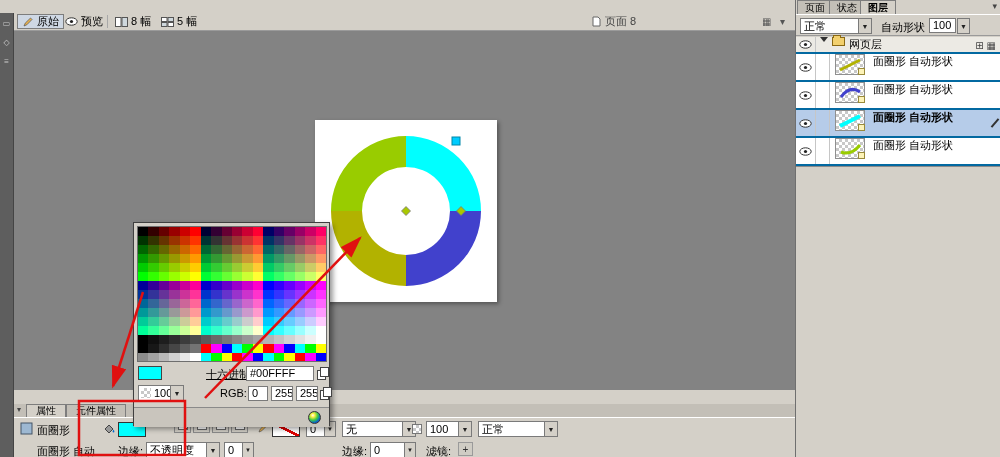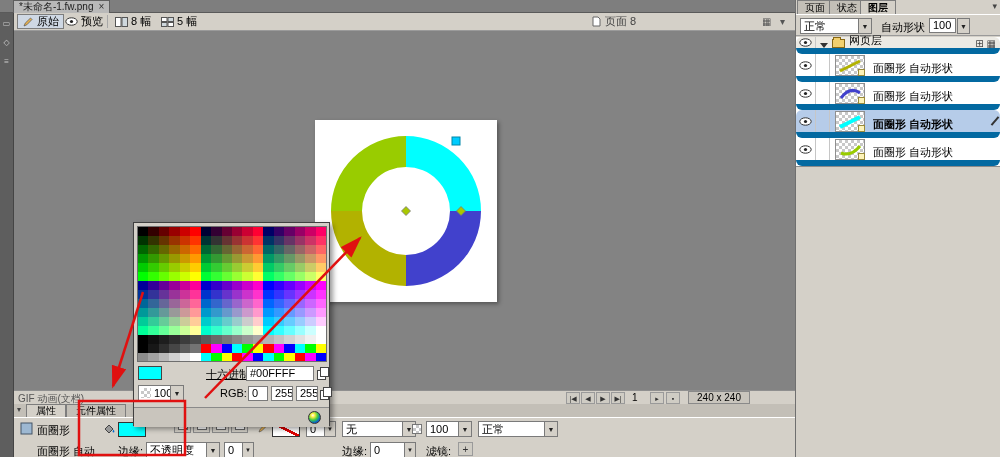--- a/index.html
+++ b/index.html
@@ -52,21 +52,21 @@
          background:radial-gradient(circle at 35% 30%,#ffffff 0%,#ffee44 18%,#44cc44 45%,#0066cc 72%,#aa00cc 100%);}
   .picker-bottom{position:absolute;left:0;top:184px;width:100%;height:20px;background:#c9c5bd;border-top:1px solid #8a8a8a;}
 
   
   .right-panel{position:absolute;left:795px;top:0;width:205px;height:457px;background:#D4D0C8;border-left:1px solid #6f6f6f;}
   .rp-tab{position:absolute;top:0;height:14px;padding:0 7px;line-height:13px;font-size:10px;background:#c3bfb7;border:1px solid #7d7d7d;border-bottom:none;}
   .rp-tab.active{background:#D4D0C8;font-weight:bold;z-index:2;}
   .rp-menu{position:absolute;top:1px;right:3px;font-size:9px;color:#444;}
   .blend-row{position:absolute;left:0;top:14px;width:100%;height:22px;border-top:1px solid #fff;border-bottom:1px solid #9a9a9a;}
   .layer-list{position:absolute;left:0;top:37px;width:100%;background:#fff;border-bottom:1px solid #8a8a8a;}
-  .rp-row{display:flex;align-items:flex-end;border-bottom:6px solid #0369a1;background:#fff;position:relative;border-radius:6px;}
+  .rp-row{display:flex;align-items:flex-start;border-bottom:2px solid #0369a1;background:#fff;position:relative;}
   .rp-row.folder-row{height:17px;background:#eceae4;}
   .rp-row.shape-row{height:28px;}
   .rp-row.selected{background:#b6cce9;}
   .rp-row.selected .row-lbl{font-weight:bold;}
   .eye-cell{width:20px;height:100%;border-right:1px solid #c6c6c6;display:flex;align-items:center;justify-content:center;flex:none;}
   .gap-cell{width:14px;height:100%;border-right:1px solid #c6c6c6;flex:none;}
   .tri{width:0;height:0;border-left:4px solid transparent;border-right:4px solid transparent;border-top:5px solid #333;margin:0 3px 0 4px;flex:none;}
   .folder{width:13px;height:9px;background:#f2d06e;border:1px solid #8a6914;position:relative;margin:0 4px 0 1px;flex:none;}
   .folder::before{content:"";position:absolute;left:0;top:-3px;width:6px;height:2px;background:#f2d06e;border:1px solid #8a6914;border-bottom:none;}
   .thumb{width:30px;height:21px;border:1px solid #8f8f8f;margin:0 8px 0 5px;position:relative;flex:none;}
@@ -94,26 +94,20 @@
   .spin-btn{width:11px;background:#D4D0C8;border-left:1px solid #7a7a7a;font-size:6px;display:flex;align-items:center;justify-content:center;color:#222;}
 
   .annotations{position:absolute;left:0;top:0;z-index:60;pointer-events:none;}
   .mini-ico{display:inline-flex;align-items:center;justify-content:center;}
 </style>
 </head>
 <body>
 
 <div id="app">
 
-  <div class="tabbar">
-    <div class="doc-tab">
-      <span>*未命名-1.fw.png</span>
-      <span class="doc-close">×</span>
-    </div>
-  </div>
 
   <div class="left-strip">
     <span>▭</span>
     <span>◇</span>
     <span>≡</span>
   </div>
 
   <div class="toolbar">
     <div class="tb-btn active" style="left:3px;">
       <span class="mini-ico">
@@ -572,31 +566,20 @@
           <svg width="28" height="19">
               <path d="M5 13 Q 15 17 24 6" fill="none" stroke-width="3" stroke="#99CC00"></path>
             </svg>
           <span class="badge"></span>
         </span>
         <span class="row-lbl">面圈形 自动形状</span>
       </div>
     </div>
   </div>
 
-  <div class="status-bar">
-    <span style="position:absolute;left:4px;top:1px;color:#555;">GIF 动画(文档)</span>
-    <span class="nav-btn" style="left:552px;">|◀</span>
-    <span class="nav-btn" style="left:567px;">◀</span>
-    <span class="nav-btn" style="left:582px;">▶</span>
-    <span class="nav-btn" style="left:597px;">▶|</span>
-    <span style="position:absolute;left:618px;top:1px;">1</span>
-    <span class="nav-btn" style="left:636px;">▸</span>
-    <span class="nav-btn" style="left:652px;">▪</span>
-    <span class="size-box" style="left:674px;width:62px;">240 x 240</span>
-  </div>
 
   <div class="prop-tabs">
     <span style="position:absolute;left:3px;top:1px;font-size:8px;color:#444;">▾</span>
     <span class="ptab active" style="left:12px;">属性</span>
     <span class="ptab" style="left:52px;">元件属性</span>
   </div>
 
   <div class="prop-panel">
 
     <span class="mini-ico" style="position:absolute;left:6px;top:4px;">

